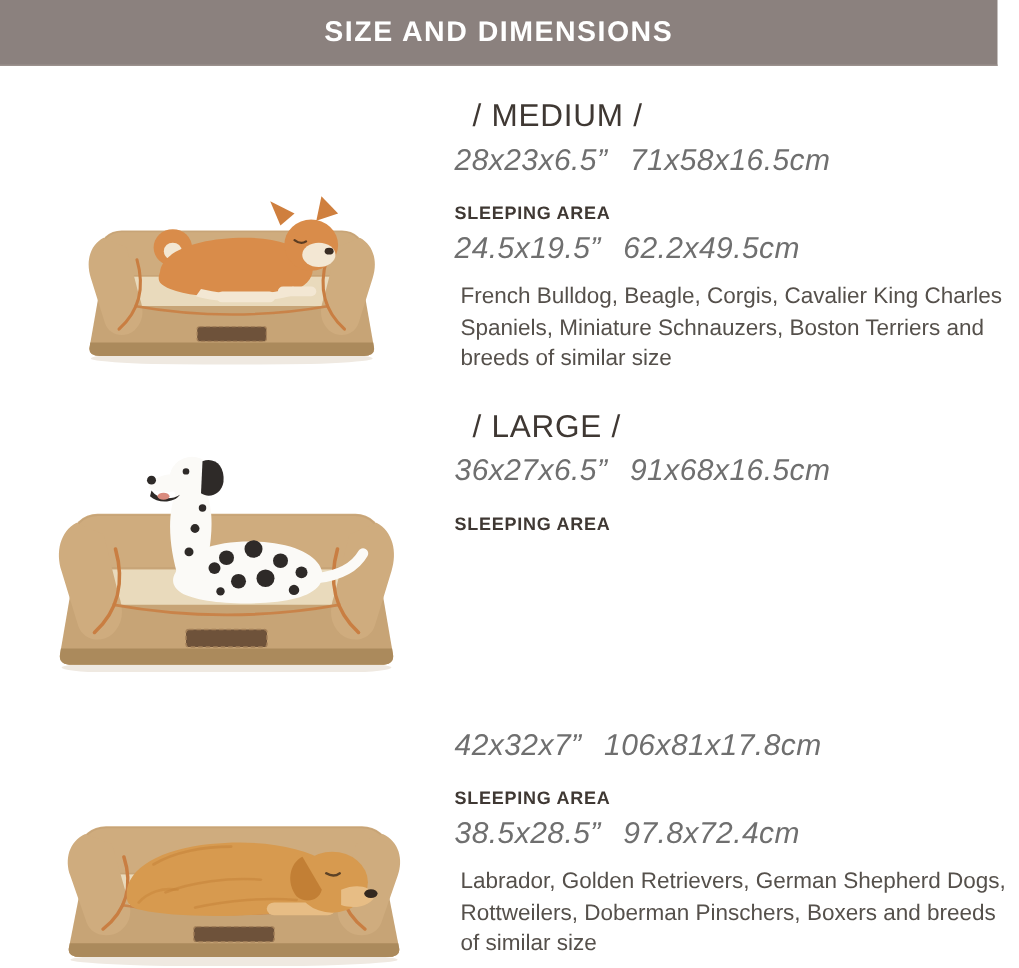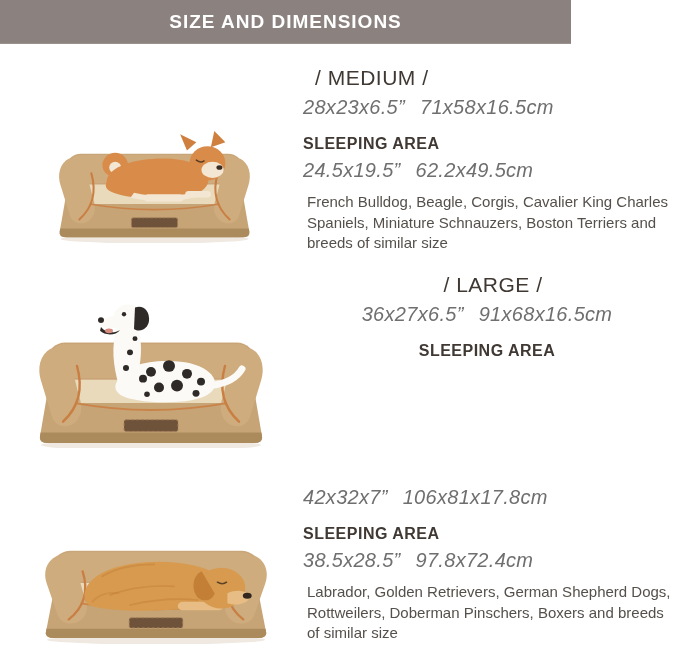--- a/index.html
+++ b/index.html
@@ -26,44 +26,44 @@
   }
   html,body{margin:0;padding:0;}
   body{
     width:679px;height:645px;
     background:var(--page_bg);
     font-family:"Liberation Sans", sans-serif;
     position:relative;overflow:hidden;
   }
   .canvas{position:absolute;inset:0;}
   .banner{
-    position:absolute;left:0;top:0;width:571px;height:43px;
+    position:absolute;left:0;top:0;width:665px;height:43px;
     background:var(--header_bg);
     display:flex;align-items:center;justify-content:center;
     border-bottom:1px solid #9b918d;
   }
   .banner h1{
     margin:0;color:#ffffff;font-size:19px;font-weight:bold;
     letter-spacing:1px;
   }
   .sect{position:absolute;left:303px;width:368px;}
   #text-medium{top:66px;}
-  #text-large{top:273px;text-align:center;}
+  #text-large{top:273px;}
   #text-xl{top:486px;}
   .size-title{
     margin:0 0 6px 12px;font-size:21px;font-weight:normal;color:var(--ink);
     letter-spacing:0.5px;
   }
   .dims{
     margin:0 0 10px 0;font-size:20px;font-style:italic;
     color:var(--dims_gray);font-weight:normal;letter-spacing:0.3px;
   }
   .dims .cm{margin-left:15px;margin-top:32px;}
   .sleep-label{
-    margin:16px 0 6px 0;font-size:16px;font-weight:bold;color:var(--ink);
+    margin:16px 0 6px 0;font-size:12px;font-weight:bold;color:var(--ink);
     letter-spacing:0.5px;
   }
   .breeds{
     margin:4px;font-size:15px;line-height:1.38;color:var(--breeds_gray);
     width:365px;
   }
   .illo{position:absolute;margin:0;}
   #illo-medium{left:52px;top:100px;width:205px;height:143px;}
   #illo-large{left:31px;top:284px;width:240px;height:164px;}
   #illo-xl{left:33px;top:517px;width:246px;height:127px;}

